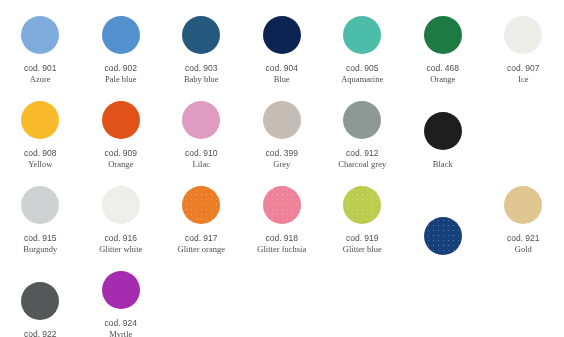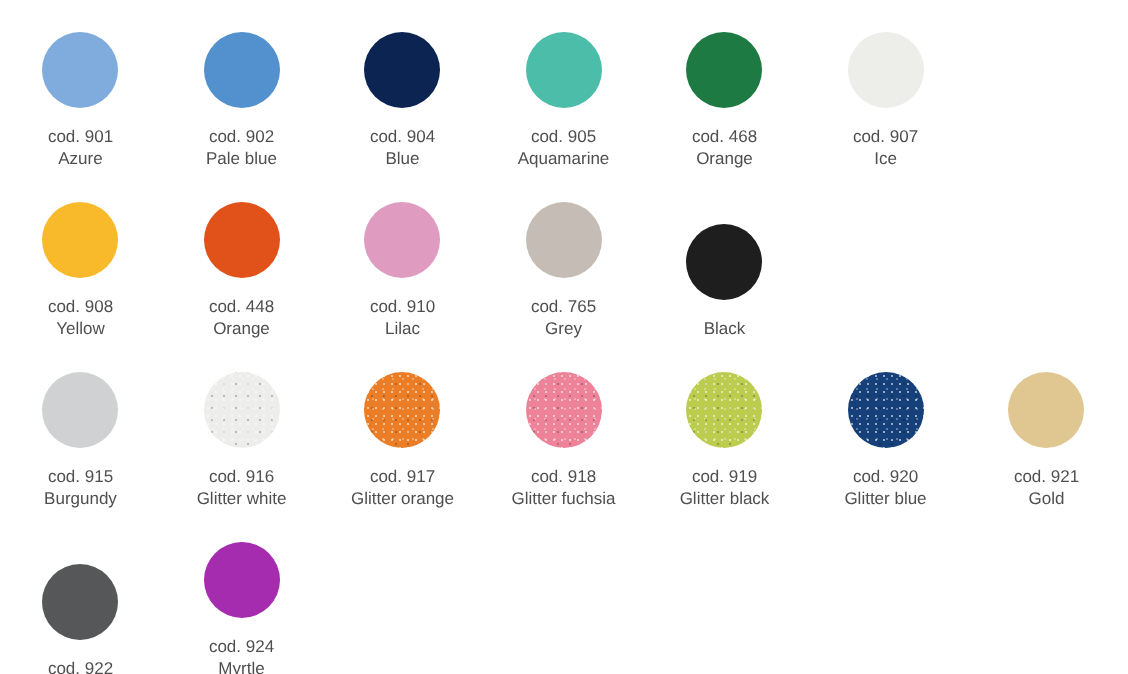--- a/index.html
+++ b/index.html
@@ -69,20 +69,21 @@
     font-size: 8.5px;
     color: #4f4f4f;
     white-space: nowrap;
   }
 
   .swatch-name {
     display: block;
     font-size: 8.5px;
     color: #4f4f4f;
     white-space: nowrap;
+    font-family: Liberation Serif, serif;
   }
 </style>
 </head>
 <body>
 
 <div id="swatch-grid" style="background: rgb(255, 255, 255);">
     <div class="swatch-row">
       <div class="swatch-cell">
         <div class="swatch-dot" title="Azure" style="background-color: rgb(127, 172, 220);"></div>
         <div class="swatch-labels">
@@ -91,20 +92,27 @@
         </div>
       </div>
       <div class="swatch-cell">
         <div class="swatch-dot" title="Pale blue" style="background-color: rgb(83, 145, 206);"></div>
         <div class="swatch-labels">
           <span class="swatch-code">cod. 902</span>
           <span class="swatch-name">Pale blue</span>
         </div>
       </div>
       <div class="swatch-cell">
+        <div class="swatch-dot" title="Baby blue" style="background-color: rgb(37, 89, 125);"></div>
+        <div class="swatch-labels">
+          <span class="swatch-code">cod. 903</span>
+          <span class="swatch-name">Baby blue</span>
+        </div>
+      </div>
+      <div class="swatch-cell">
         <div class="swatch-dot" title="Blue" style="background-color: rgb(12, 36, 81);"></div>
         <div class="swatch-labels">
           <span class="swatch-code">cod. 904</span>
           <span class="swatch-name">Blue</span>
         </div>
       </div>
       <div class="swatch-cell">
         <div class="swatch-dot" title="Aquamarine" style="background-color: rgb(75, 189, 168);"></div>
         <div class="swatch-labels">
           <span class="swatch-code">cod. 905</span>
@@ -130,36 +138,43 @@
       <div class="swatch-cell">
         <div class="swatch-dot" title="Yellow" style="background-color: rgb(248, 186, 43);"></div>
         <div class="swatch-labels">
           <span class="swatch-code">cod. 908</span>
           <span class="swatch-name">Yellow</span>
         </div>
       </div>
       <div class="swatch-cell">
         <div class="swatch-dot" title="Orange" style="background-color: rgb(225, 82, 26);"></div>
         <div class="swatch-labels">
-          <span class="swatch-code">cod. 448</span>
+          <span class="swatch-code">cod. 909</span>
           <span class="swatch-name">Orange</span>
         </div>
       </div>
       <div class="swatch-cell">
         <div class="swatch-dot" title="Lilac" style="background-color: rgb(224, 156, 192);"></div>
         <div class="swatch-labels">
           <span class="swatch-code">cod. 910</span>
           <span class="swatch-name">Lilac</span>
         </div>
       </div>
       <div class="swatch-cell">
         <div class="swatch-dot" title="Grey" style="background-color: rgb(197, 189, 181);"></div>
         <div class="swatch-labels">
-          <span class="swatch-code">cod. 765</span>
+          <span class="swatch-code">cod. 399</span>
           <span class="swatch-name">Grey</span>
+        </div>
+      </div>
+      <div class="swatch-cell">
+        <div class="swatch-dot" title="Charcoal grey" style="background-color: rgb(140, 152, 147);"></div>
+        <div class="swatch-labels">
+          <span class="swatch-code">cod. 912</span>
+          <span class="swatch-name">Charcoal grey</span>
         </div>
       </div>
       <div class="swatch-cell">
         <div class="swatch-dot" title="Black" style="background-color: rgb(30, 30, 30);"></div>
         <div class="swatch-labels">
           <span class="swatch-name">Black</span>
         </div>
       </div>
     </div>
     <div class="swatch-row">
@@ -188,29 +203,25 @@
         <div class="swatch-dot glitter" title="Glitter fuchsia" style="background-color: rgb(238, 130, 152);"></div>
         <div class="swatch-labels">
           <span class="swatch-code">cod. 918</span>
           <span class="swatch-name">Glitter fuchsia</span>
         </div>
       </div>
       <div class="swatch-cell">
         <div class="swatch-dot glitter" title="Glitter green" style="background-color: rgb(188, 204, 78);"></div>
         <div class="swatch-labels">
           <span class="swatch-code">cod. 919</span>
-          <span class="swatch-name">Glitter black</span>
+          <span class="swatch-name">Glitter blue</span>
         </div>
       </div>
       <div class="swatch-cell">
         <div class="swatch-dot glitter" title="Glitter blue" style="background-color: rgb(21, 64, 122);"></div>
-        <div class="swatch-labels">
-          <span class="swatch-code">cod. 920</span>
-          <span class="swatch-name">Glitter blue</span>
-        </div>
       </div>
       <div class="swatch-cell">
         <div class="swatch-dot" title="Gold" style="background-color: rgb(224, 199, 145);"></div>
         <div class="swatch-labels">
           <span class="swatch-code">cod. 921</span>
           <span class="swatch-name">Gold</span>
         </div>
       </div>
     </div>
     <div class="swatch-row">

